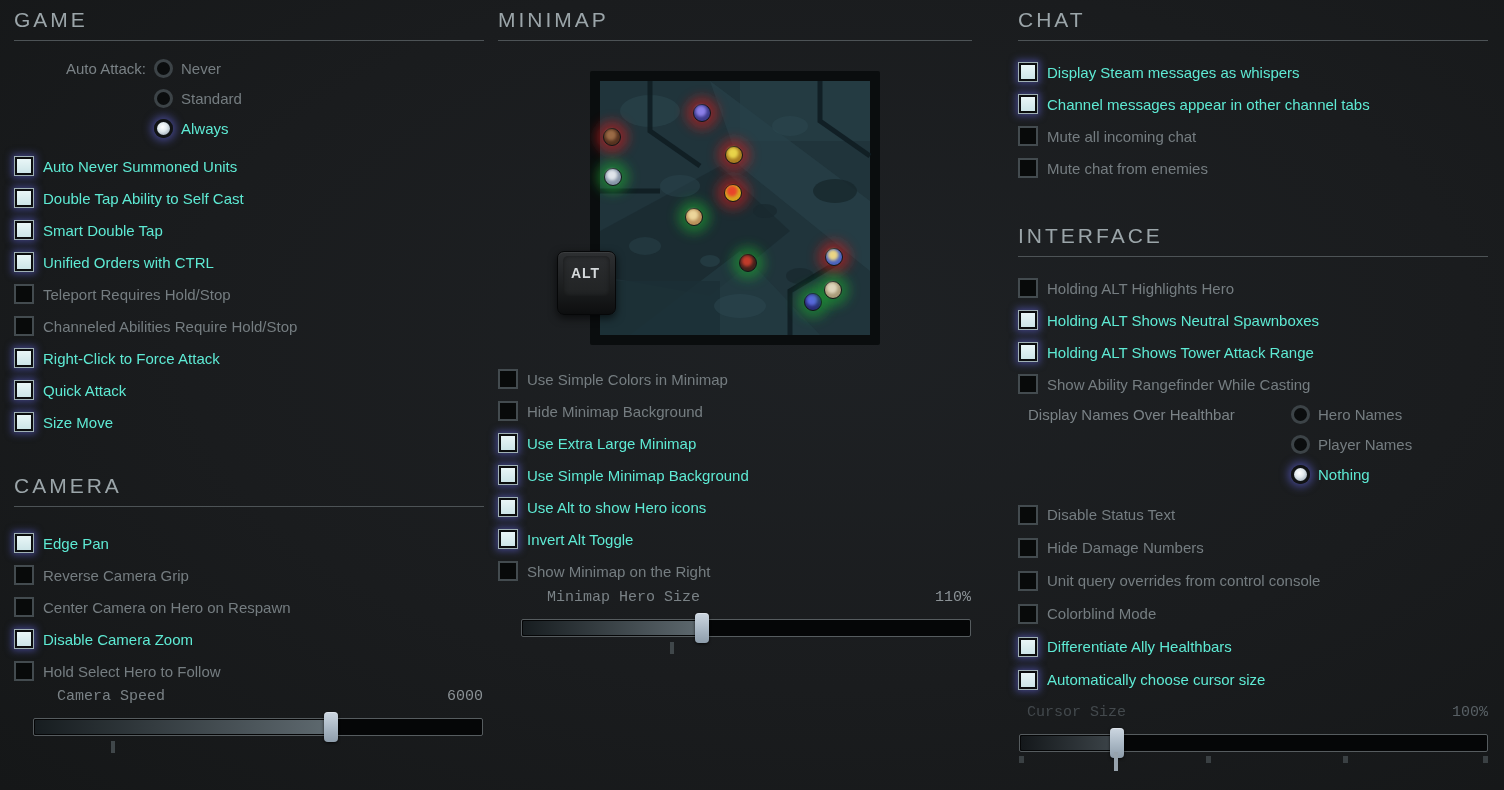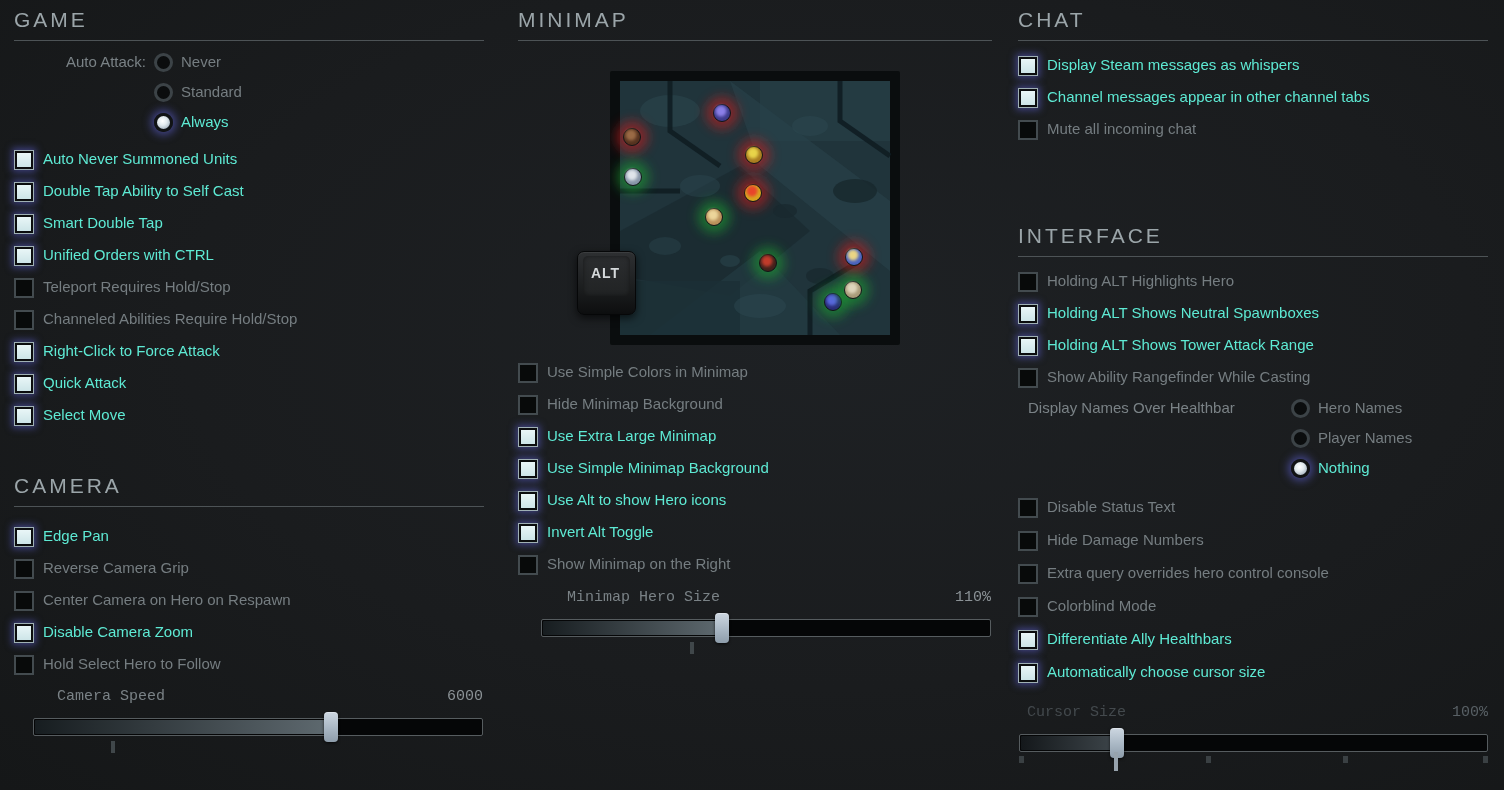--- a/index.html
+++ b/index.html
@@ -4,28 +4,28 @@
 <style>
   html,body{margin:0;padding:0;background:#141617;}
   body{
     width:1504px;height:790px;position:relative;overflow:hidden;
     font-family:"Liberation Sans","DejaVu Sans",sans-serif;
     background:radial-gradient(ellipse at 55% 42%, #1e2124 0%, #1a1c1e 55%, #151718 100%);
     -webkit-font-smoothing:antialiased;
   }
   .col{position:absolute;top:0;height:790px;}
   #col-game{left:14px;width:470px;}
-  #col-minimap{left:518px;width:474px;}
+  #col-minimap{left:498px;width:474px;}
   #col-right{left:1018px;width:470px;}
 
   .sec-header{position:absolute;left:0;right:0;color:#9ba5a9;font-size:21px;
     letter-spacing:3px;padding-bottom:8px;border-bottom:1px solid #4d5356;font-weight:400;}
 
   .stack{position:absolute;left:0;right:0;}
-  .row{display:flex;height:32px;gap:9px;}
+  .row{display:flex;align-items:center;height:32px;gap:9px;}
   .row.h33{height:33px;}
   .row.h30{height:30px;gap:8px;}
   .lead{flex:0 0 auto;color:#7a8286;font-size:15px;}
 
   .cb{flex:0 0 auto;width:20px;height:20px;box-sizing:border-box;position:relative;cursor:pointer;}
   .cb.on{background:#0b0d0e;border:1px solid #9fb0b4;box-shadow:0 0 7px 2px rgba(93,97,210,.55);}
   .cb.on::after{content:"";position:absolute;inset:2px;background:linear-gradient(180deg,#e9f6f7,#cde5e8);}
   .cb.off{background:#080a0a;border:2px solid #434b4f;}
 
   .rd{flex:0 0 auto;width:19px;height:19px;border-radius:50%;box-sizing:border-box;cursor:pointer;}
@@ -117,21 +117,21 @@
       <div class="row ">
         <span class="cb on"></span>
         <span class="lbl active">Right-Click to Force Attack</span>
       </div>
       <div class="row ">
         <span class="cb on"></span>
         <span class="lbl active">Quick Attack</span>
       </div>
       <div class="row ">
         <span class="cb on"></span>
-        <span class="lbl active">Select Move</span>
+        <span class="lbl active">Size Move</span>
       </div>
     </div>
 
   <div class="sec-header" style="top:474px">
     <span>CAMERA</span>
   </div>
   <div class="stack" style="top:527px">
       <div class="row ">
         <span class="cb on"></span>
         <span class="lbl active">Edge Pan</span>
@@ -314,20 +314,24 @@
         <span class="lbl active">Display Steam messages as whispers</span>
       </div>
       <div class="row ">
         <span class="cb on"></span>
         <span class="lbl active">Channel messages appear in other channel tabs</span>
       </div>
       <div class="row ">
         <span class="cb off"></span>
         <span class="lbl inactive">Mute all incoming chat</span>
       </div>
+      <div class="row ">
+        <span class="cb off"></span>
+        <span class="lbl inactive">Mute chat from enemies</span>
+      </div>
     </div>
 
   <div class="sec-header" style="top:224px">
     <span>INTERFACE</span>
   </div>
   <div class="stack" style="top:272px">
       <div class="row ">
         <span class="cb off"></span>
         <span class="lbl inactive">Holding ALT Highlights Hero</span>
       </div>
@@ -365,21 +369,21 @@
       <div class="row h33">
         <span class="cb off"></span>
         <span class="lbl inactive">Disable Status Text</span>
       </div>
       <div class="row h33">
         <span class="cb off"></span>
         <span class="lbl inactive">Hide Damage Numbers</span>
       </div>
       <div class="row h33">
         <span class="cb off"></span>
-        <span class="lbl inactive">Extra query overrides hero control console</span>
+        <span class="lbl inactive">Unit query overrides from control console</span>
       </div>
       <div class="row h33">
         <span class="cb off"></span>
         <span class="lbl inactive">Colorblind Mode</span>
       </div>
       <div class="row h33">
         <span class="cb on"></span>
         <span class="lbl active">Differentiate Ally Healthbars</span>
       </div>
       <div class="row h33">

